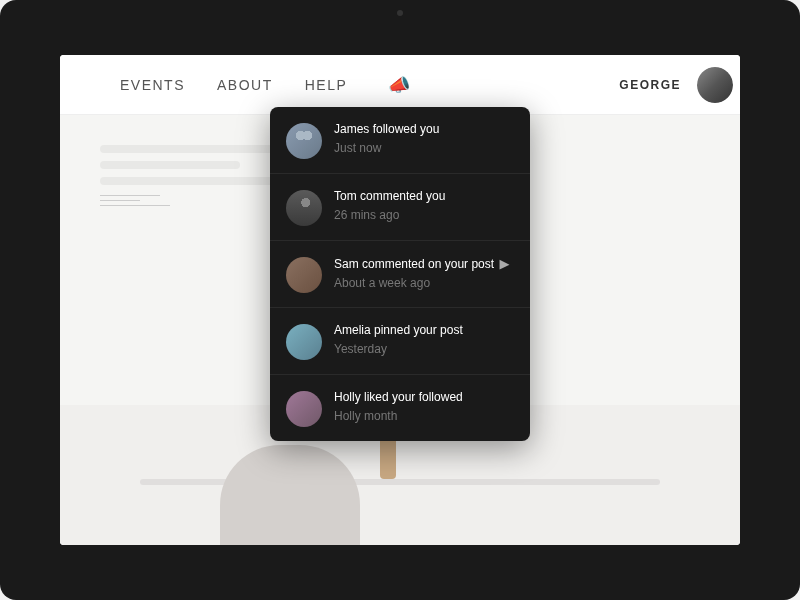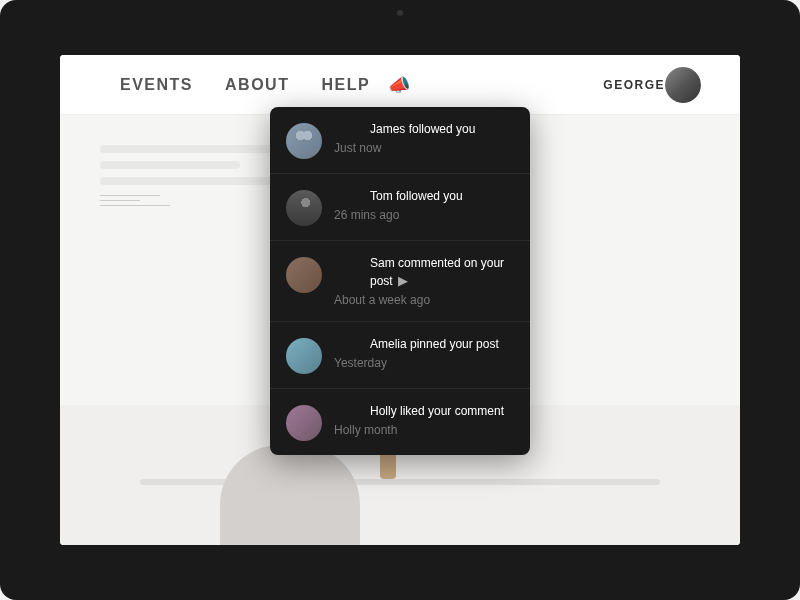--- a/index.html
+++ b/index.html
@@ -67,39 +67,39 @@
 
     .nav-links {
       display: flex;
       align-items: center;
       gap: 32px;
       position: absolute;
       left: 60px;
     }
 
     .nav-link {
-      font-size: 16px;
+      font-size: 14px;
       letter-spacing: 1.5px;
       color: #555;
       text-transform: uppercase;
-      font-weight: 700;
+      font-weight: 400;
     }
 
     .nav-center {
       display: flex;
       align-items: center;
       gap: 20px;
     }
 
     .nav-right {
       position: absolute;
-      right: 39px;
+      right: 7px;
       display: flex;
       align-items: center;
-      gap: 0;
+      gap: 16px;
     }
 
     .nav-username {
       font-size: 12px;
       letter-spacing: 1.5px;
       font-weight: 700;
       color: #333;
       text-transform: uppercase;
     }
 
@@ -272,21 +272,20 @@
 
     .notif-content {
       flex: 1;
     }
 
     .notif-text {
       font-size: 12px;
       color: #fff;
       line-height: 1.4;
       margin-bottom: 3px;
-      margin-left: 36px;
     }
 
     .notif-time {
       font-size: 12px;
       color: #777;
     }
 
     
     .megaphone-icon {
       display: inline-block;
@@ -358,21 +357,21 @@
           <div class="notif-avatar notif-avatar-1"></div>
           <div class="notif-content">
             <div class="notif-text">James followed you</div>
             <div class="notif-time">Just now</div>
           </div>
         </div>
 
         <div class="notification-item">
           <div class="notif-avatar notif-avatar-2"></div>
           <div class="notif-content">
-            <div class="notif-text">Tom followed you</div>
+            <div class="notif-text">Tom commented you</div>
             <div class="notif-time">26 mins ago</div>
           </div>
         </div>
 
         <div class="notification-item">
           <div class="notif-avatar notif-avatar-4"></div>
           <div class="notif-content">
             <div class="notif-text">
               <span>Sam commented on your post</span>
               <span class="cursor-indicator">▶</span>
@@ -385,21 +384,21 @@
           <div class="notif-avatar notif-avatar-3"></div>
           <div class="notif-content">
             <div class="notif-text">Amelia pinned your post</div>
             <div class="notif-time">Yesterday</div>
           </div>
         </div>
 
         <div class="notification-item">
           <div class="notif-avatar notif-avatar-5"></div>
           <div class="notif-content">
-            <div class="notif-text">Holly liked your comment</div>
+            <div class="notif-text">Holly liked your followed</div>
             <div class="notif-time">Holly month</div>
           </div>
         </div>
 
       </div>
 
     </div>
   </div>
 </div>
 

